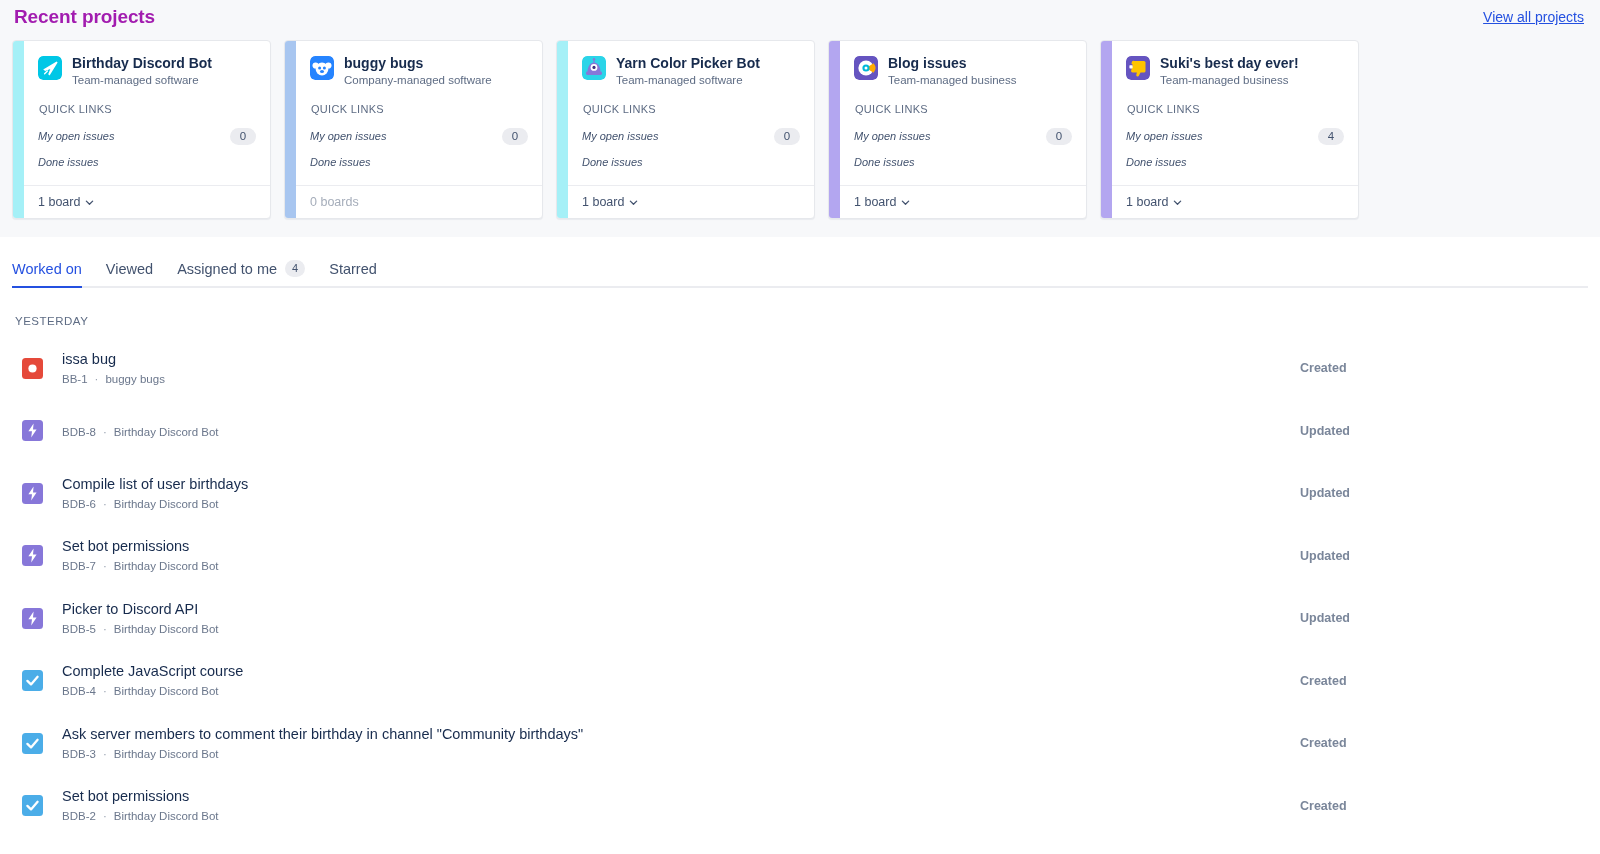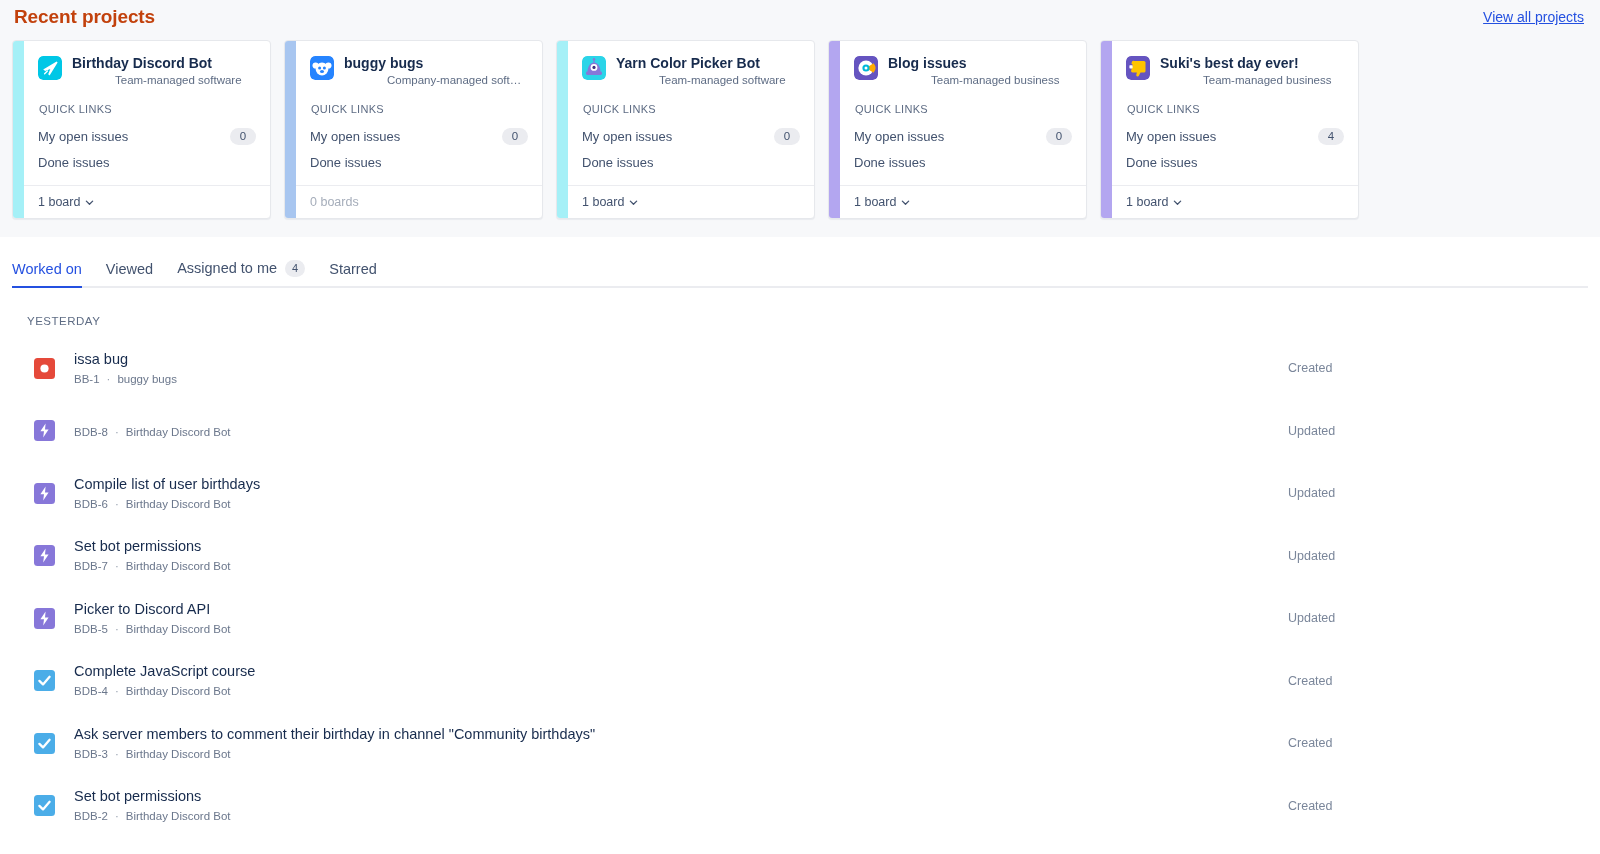--- a/index.html
+++ b/index.html
@@ -20,21 +20,21 @@
   }
   .recent-head {
     display: flex;
     align-items: flex-start;
     justify-content: space-between;
     padding: 6px 0 12px 0;
   }
   .recent-title {
     font-size: 19px;
     font-weight: 600;
-    color: #c2410c;
+    color: #a21caf;
     letter-spacing: -0.1px;
     padding-left: 2px;
   }
   .view-all {
     font-size: 14px;
     color: #2450E0;
     text-decoration: underline;
     cursor: pointer;
     padding-top: 3px;
     padding-right: 4px;
@@ -77,32 +77,32 @@
   }
   .proj-avatar svg { display: block; width: 24px; height: 24px; }
   .proj-names { min-width: 0; }
   .proj-name {
     font-size: 14px; font-weight: 600; color: #172B4D;
     line-height: 17px; white-space: nowrap; overflow: hidden; text-overflow: ellipsis;
     cursor: pointer;
   }
   .proj-type {
     font-size: 11.5px; color: #5E6C84; line-height: 15px; margin-top: 1px;
-    white-space: nowrap; overflow: hidden; text-overflow: ellipsis; margin-left: 43px;
+    white-space: nowrap; overflow: hidden; text-overflow: ellipsis;
   }
 
   .quick-links-label {
     font-size: 11px; color: #5E6C84; letter-spacing: 0.3px;
     margin: 15px 0 8px 1px;
   }
   .ql-row {
     display: flex; align-items: center; justify-content: space-between;
     height: 26px; cursor: pointer;
   }
-  .ql-text { font-size: 13px; color: #42526E; }
+  .ql-text { font-size: 11px; color: #42526E; font-style: italic; }
   .ql-count {
     background: #EBECF0; color: #42526E;
     font-size: 11.5px; border-radius: 9px;
     min-width: 26px; height: 17px; line-height: 17px;
     text-align: center; padding: 0 7px;
   }
 
   .card-footer {
     border-top: 1px solid #EBECF0;
     height: 33px;
@@ -116,35 +116,35 @@
   
   .tabs-wrap { padding: 0 12px; background: #fff; }
   .tabs {
     display: flex; align-items: center; gap: 24px;
     border-bottom: 2px solid #EBECF0;
     padding-top: 23px;
     position: relative;
   }
   .tab {
     font-size: 14.5px; color: #42526E; padding-bottom: 9px;
-    cursor: pointer; position: relative; display: flex; gap: 8px;
+    cursor: pointer; position: relative; display: flex; align-items: center; gap: 8px;
     white-space: nowrap;
   }
   .tab.active { color: #2450E0; font-weight: 400; }
   .tab.active::after {
     content: ""; position: absolute; left: 0; right: 0; bottom: -2px;
     height: 2px; background: #2450E0;
   }
   .tab-badge {
     background: #EBECF0; color: #42526E; font-size: 11px;
     border-radius: 9px; padding: 1px 7px; line-height: 15px;
   }
 
   
-  .list-wrap { padding: 0 24px; background: #fff; }
+  .list-wrap { padding: 0 12px; background: #fff; }
   .day-label {
     font-size: 11.5px; color: #5E6C84; letter-spacing: 0.5px;
     padding: 27px 0 10px 3px;
   }
   .issue-row {
     display: flex; align-items: center;
     height: 62.5px; cursor: pointer;
   }
   .issue-icon {
     width: 21px; height: 21px; border-radius: 4px;
@@ -158,20 +158,21 @@
   }
   .issue-meta {
     font-size: 11.5px; color: #6B778C; line-height: 16px; margin-top: 2px;
     display: flex; align-items: center; gap: 7px;
   }
   .meta-dot { color: #97A0AF; }
   .issue-action {
     width: 300px; flex: 0 0 300px;
     font-size: 12.5px; color: #7A869A;
     padding-left: 12px;
+    font-weight: bold;
   }
 </style>
 </head>
 <body>
 
 <div class="recent-band">
   <div class="recent-head">
     <div class="recent-title">Recent projects</div>
     <a class="view-all">View all projects</a>
   </div>

